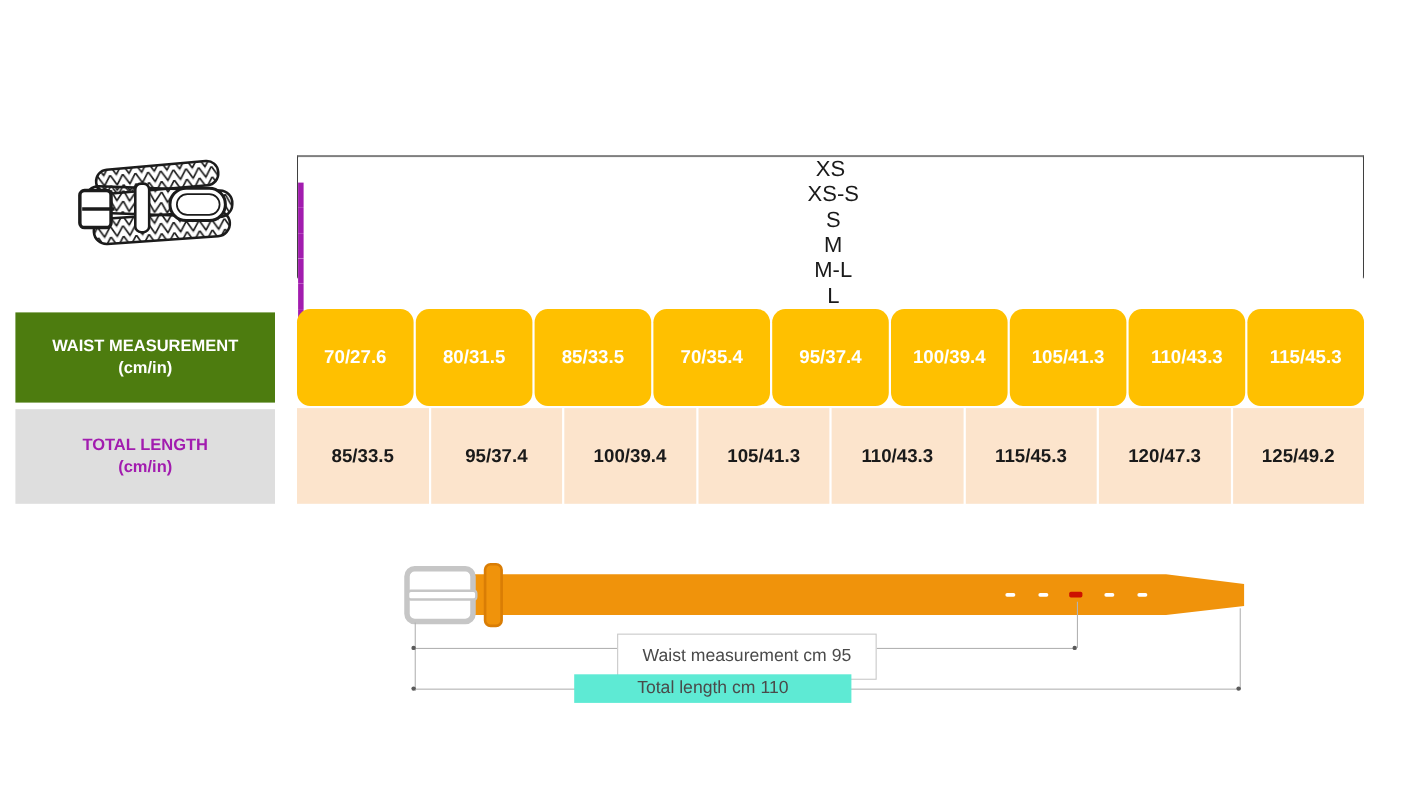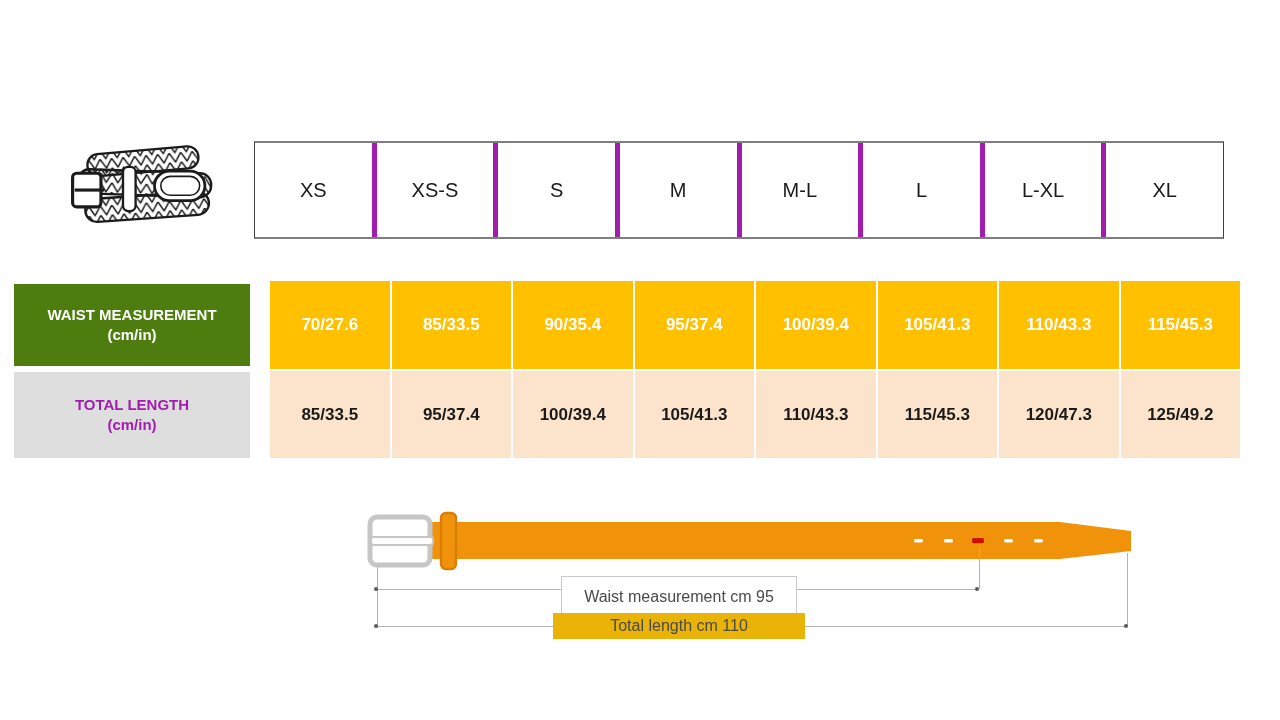--- a/index.html
+++ b/index.html
@@ -5,38 +5,38 @@
   * { margin:0; padding:0; box-sizing:border-box; }
   html,body { width:1280px; height:720px; }
   body { font-family:"Liberation Sans", sans-serif; background:#ffffff; position:relative; overflow:hidden; }
 
   .abs { position:absolute; }
 
   
   #belt-illustration { left:60px; top:136px; width:168px; height:106px; }
 
   
-  #size-header { left:254px; top:141px; width:970px; height:98px;
-    display:flex; border:2px solid #7f7f7f; border-left:1px solid #404040; border-right:1px solid #404040; }
+  #size-header { left:270px; top:141px; width:970px; height:112px;
+    display:flex; border:2px solid #7f7f7f; border-left:1px solid #404040; border-right:1px solid #404040;flex-direction:column; }
   #size-header .hcell { flex:1 1 0; display:flex; align-items:center; justify-content:center;
     font-size:20px; color:#1a1a1a; border-left:5px solid #a21caf; background:#fff; }
   #size-header .hcell:first-child { border-left:none; }
 
   
   .row-label { left:14px; width:236px; display:flex; flex-direction:column; align-items:center; justify-content:center;
     font-weight:bold; text-align:center; line-height:1.35; }
   #waist-label { top:284px; height:82px; background:#4d7c0f; color:#ffffff; font-size:15px; }
   #length-label { top:372px; height:86px; background:#dedede; color:#a21caf; font-size:15px; }
 
   .data-strip { left:270px; width:970px; display:flex; gap:2px; }
   #waist-cells { top:281px; height:88px; }
   #length-cells { top:371px; height:87px; }
   .data-strip .dcell { flex:1 1 0; display:flex; align-items:center; justify-content:center;
     font-weight:bold; font-size:17px; }
-  #waist-cells .dcell { background:#ffc000; color:#ffffff; }
+  #waist-cells .dcell { background:#ffc000; color:#ffffff;border-radius:12px; }
   #length-cells .dcell { background:#fce4cc; color:#1a1a1a; }
 
   
   #belt-diagram-svg { left:358px; top:503px; width:784px; height:74px; }
 
   #size-text { left:595px; top:527px; width:170px; display:flex; align-items:center; justify-content:center; gap:15px;margin-top:30px; }
   #size-text .size-word { font-size:19px; letter-spacing:4px; color:rgba(255,255,255,0.82); }
   #size-text .size-val  { font-size:21px; font-weight:bold; color:#ffffff; }
 
   .mline { background:#b3b3b3; }
@@ -46,21 +46,21 @@
   #waist-line   { left:378px; top:589px; width:600px; height:1px; }
   #total-line   { left:378px; top:626px; width:750px; height:1px; }
 
   .dot { width:4px; height:4px; border-radius:50%; background:#5a5a5a; }
   #dot-w-l { left:374px; top:587px; } #dot-w-r { left:975px; top:587px; }
   #dot-t-l { left:374px; top:624px; } #dot-t-r { left:1124px; top:624px; }
 
   #waist-callout { left:561px; top:576px; width:236px; height:42px; background:#ffffff;
     border:1px solid #c9c9c9; display:flex; align-items:center; justify-content:center;
     font-size:16px; color:#4a4a4a; }
-  #total-callout { left:553px; top:613px; width:252px; height:26px; background:#eab308;
+  #total-callout { left:522px; top:613px; width:252px; height:26px; background:#5eead4;
     display:flex; align-items:center; justify-content:center; font-size:16px; color:#4a4a4a; }
 </style>
 </head>
 <body>
 
 <div class="abs" id="belt-illustration">
   <svg width="168" height="106" viewBox="0 0 160 100">
     <defs>
       <pattern id="braid" width="11" height="9" patternUnits="userSpaceOnUse">
         <path d="M0,9 L5.5,0 L11,9" fill="none" stroke="#1b1b1b" stroke-width="1.4"></path>
@@ -90,22 +90,23 @@
   <div class="hcell">L-XL</div>
   <div class="hcell">XL</div>
 </div>
 
 <div class="abs row-label" id="waist-label">
   <span>WAIST MEASUREMENT</span>
   <span>(cm/in)</span>
 </div>
 <div class="abs data-strip" id="waist-cells">
   <div class="dcell">70/27.6</div>
+  <div class="dcell">80/31.5</div>
   <div class="dcell">85/33.5</div>
-  <div class="dcell">90/35.4</div>
+  <div class="dcell">70/35.4</div>
   <div class="dcell">95/37.4</div>
   <div class="dcell">100/39.4</div>
   <div class="dcell">105/41.3</div>
   <div class="dcell">110/43.3</div>
   <div class="dcell">115/45.3</div>
 </div>
 
 <div class="abs row-label" id="length-label">
   <span>TOTAL LENGTH</span>
   <span>(cm/in)</span>

